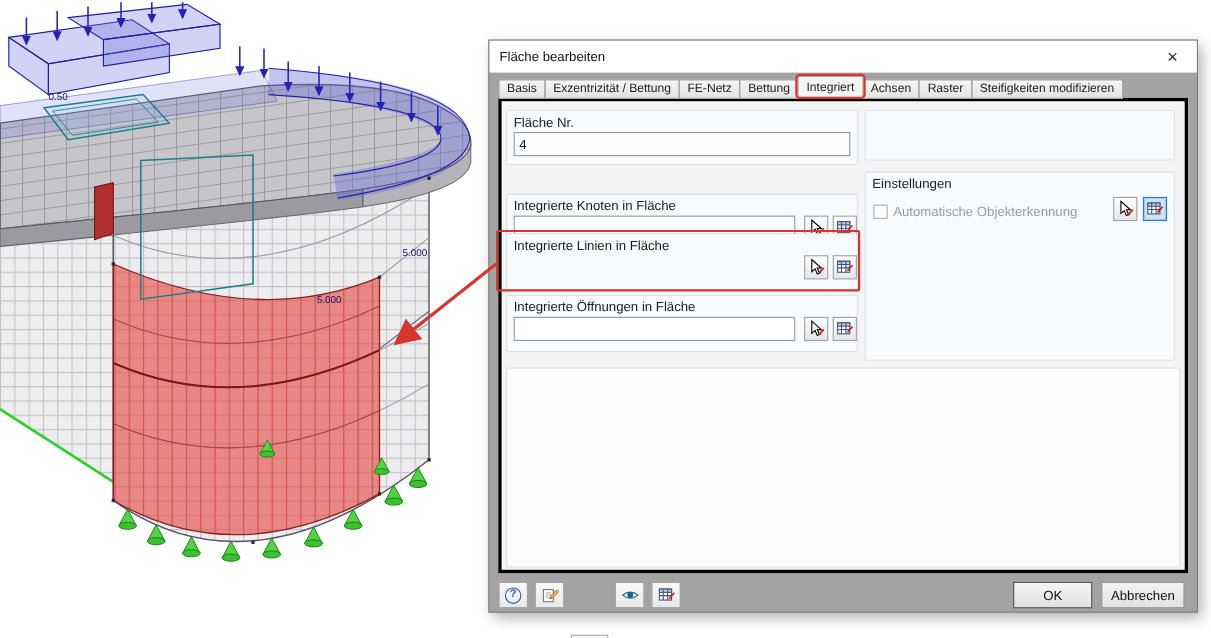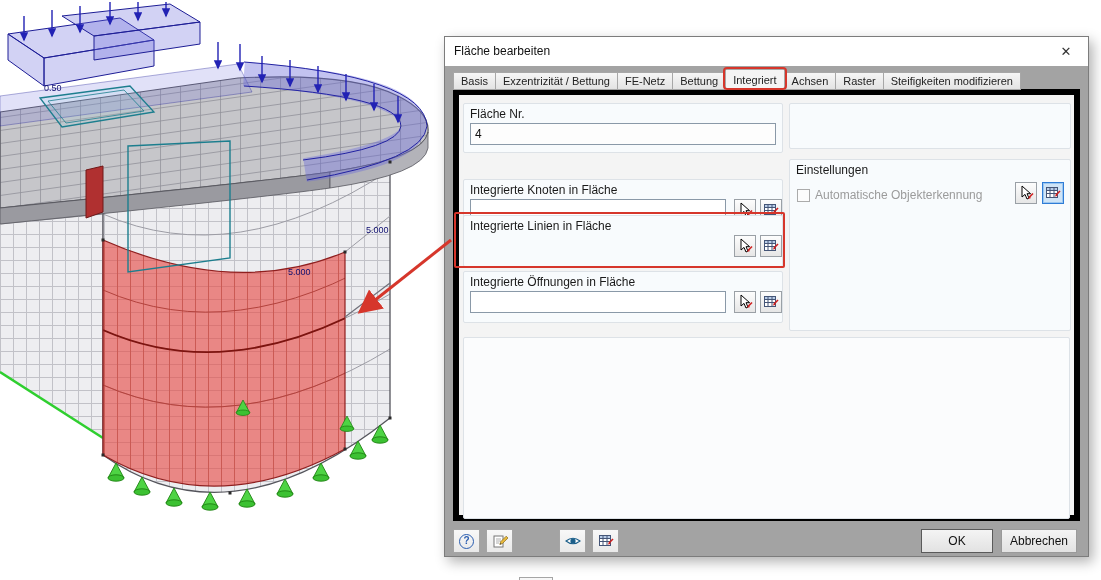--- a/index.html
+++ b/index.html
@@ -18,21 +18,21 @@
   .titlebar .title { position:absolute; left:9px; top:0; line-height:29px; font-size:12px; color:#111; }
   .closebtn { position:absolute; right:1px; top:1px; width:42px; height:27px; border:none; background:transparent;
               font-size:13px; color:#333; cursor:pointer; font-family:"Liberation Sans",sans-serif; }
 
   .tabstrip { position:absolute; left:8px; top:32px; height:21px; display:flex; align-items:flex-end; z-index:2;justify-content:flex-end; }
   .tab { position:relative; height:18px; line-height:17px; padding:0 7px; font-size:11px; color:#222;
          background:linear-gradient(#f6f6f6,#e3e3e3); border:1px solid #a7a7a7; margin-right:-1px; white-space:nowrap; cursor:pointer; }
   .tab.active { height:21px; line-height:20px; background:#f4f4f4; border-bottom-color:#f4f4f4; z-index:3; }
   .tab .hl { position:absolute; inset:-3px -3px -1px -3px; border:2px solid #d6362b; border-radius:4px; pointer-events:none; }
 
-  .pane { position:absolute; left:8px; top:52px; width:627px; height:432px; background:#f4f4f4; border:6px solid #000000;padding-left:44px; }
+  .pane { position:absolute; left:8px; top:52px; width:627px; height:432px; background:#f4f4f4; border:3px solid #000000;padding-left:44px; }
 
   .panel { position:absolute; background:#f8fbfd; border:1px solid #dde2e7; border-radius:2px; }
   .gcap { position:absolute; left:6px; top:3px; font-size:12px; color:#1a1a1a; white-space:nowrap; }
 
   .g1 { left:4px; top:8px;   width:320px; height:50px; }
   .g2 { left:4px; top:64px;  width:320px; height:52px;margin-top:20px; }
   .g3 { left:4px; top:120px; width:320px; height:52px; }
   .g4 { left:4px; top:176px; width:320px; height:52px; }
   .info-panel     { left:330px; top:8px;  width:282px; height:46px; }
   .settings-panel { left:330px; top:64px; width:282px; height:172px; }

